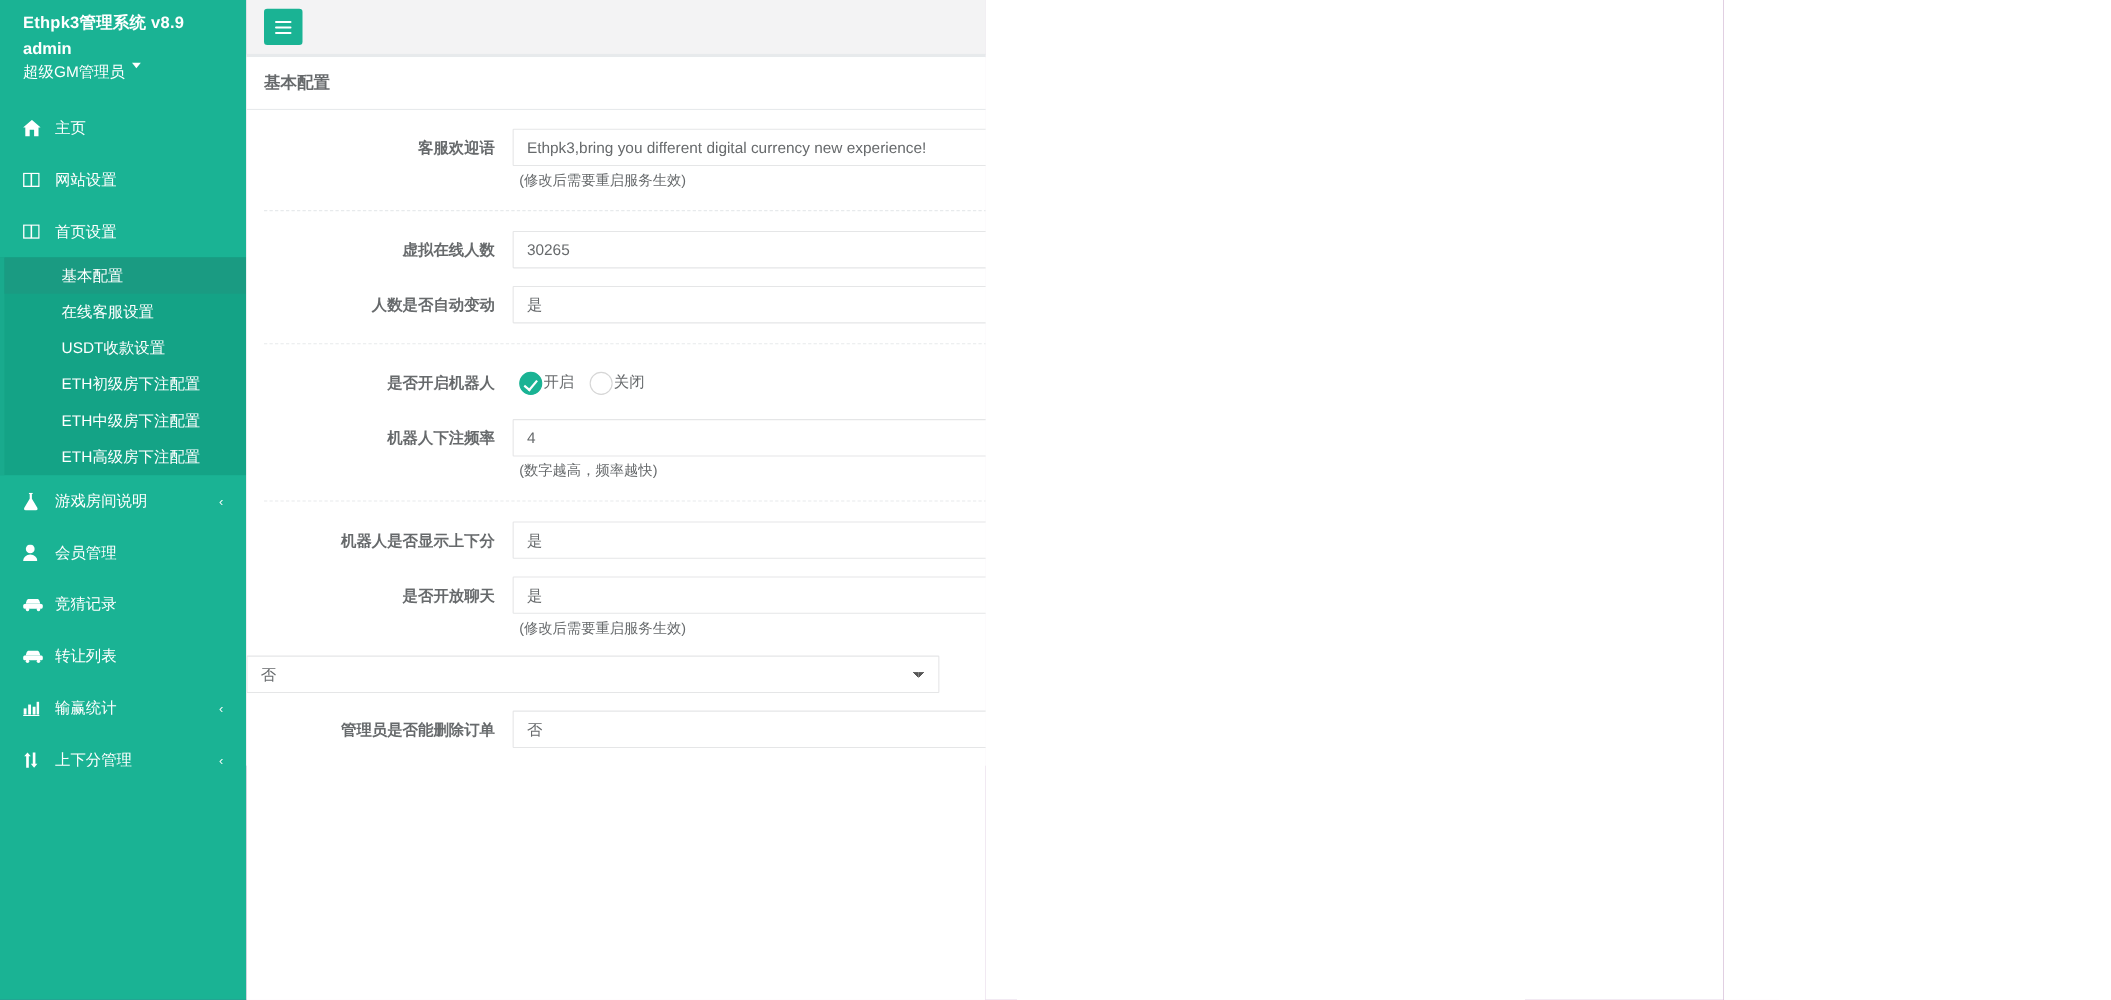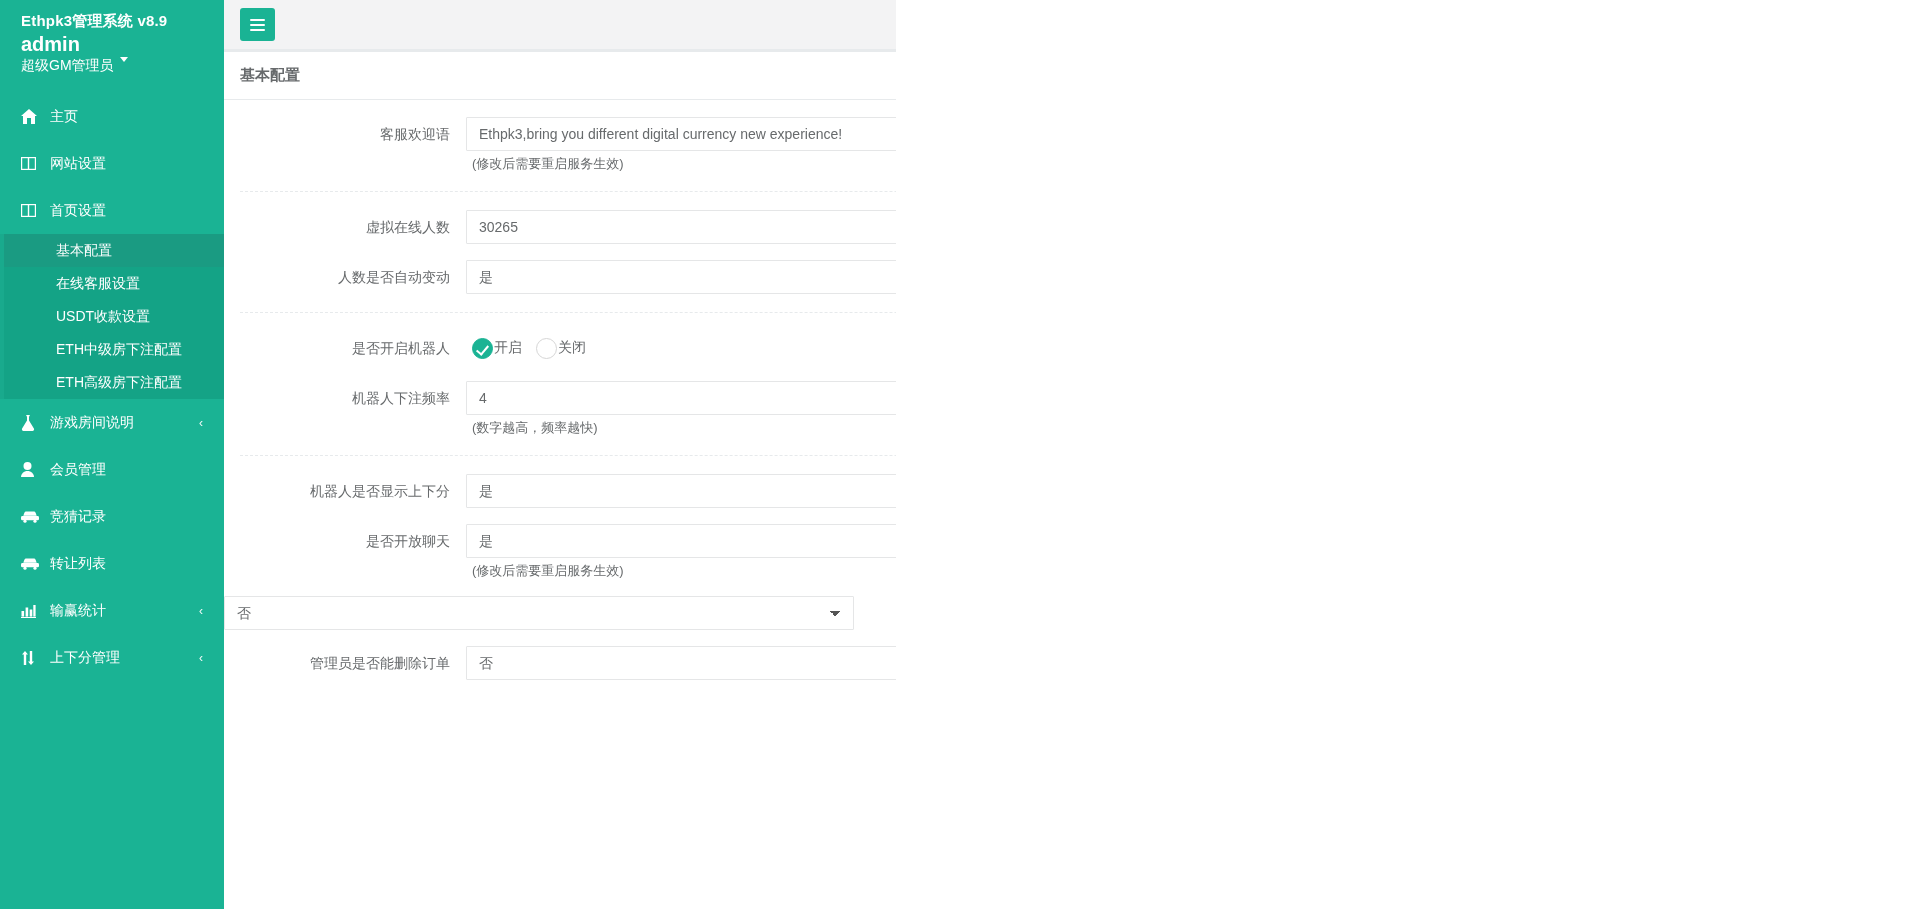--- a/index.html
+++ b/index.html
@@ -31,21 +31,21 @@
     padding: 11px 0 0 21px;
   }
   .brand-title {
     font-size: 15px;
     font-weight: bold;
     letter-spacing: .2px;
     line-height: 20px;
     color: #ffffff;
   }
   .brand-user {
-    font-size: 20px;
+    font-size: 15px;
     font-weight: bold;
     line-height: 21px;
     margin-top: 3px;
     color: #ffffff;
   }
   .brand-role {
     font-size: 14px;
     line-height: 21px;
     color: #ffffff;
     display: flex;
@@ -190,21 +190,21 @@
     margin-bottom: 0;
   }
   .form-label {
     width: 242px;
     min-width: 242px;
     text-align: right;
     padding-right: 16px;
     font-size: 14px;
     color: #676A6C;
     line-height: 34px;
-    font-weight: normal;
+    font-weight: bold;
   }
   .form-ctrl-col {
     width: 630px;
   }
   .form-control {
     width: 630px;
     height: 34px;
     border: 1px solid #E5E6E7;
     border-radius: 1px;
     background: #ffffff;
@@ -345,20 +345,23 @@
         <div class="sub-item active">
           <span>基本配置</span>
         </div>
         <div class="sub-item">
           <span>在线客服设置</span>
         </div>
         <div class="sub-item">
           <span>USDT收款设置</span>
         </div>
         <div class="sub-item">
+          <span>ETH初级房下注配置</span>
+        </div>
+        <div class="sub-item">
           <span>ETH中级房下注配置</span>
         </div>
         <div class="sub-item">
           <span>ETH高级房下注配置</span>
         </div>
       </div>
 
       <div class="nav-item">
         <span class="ico">
           <svg width="14" height="16" viewBox="0 0 14 16">

